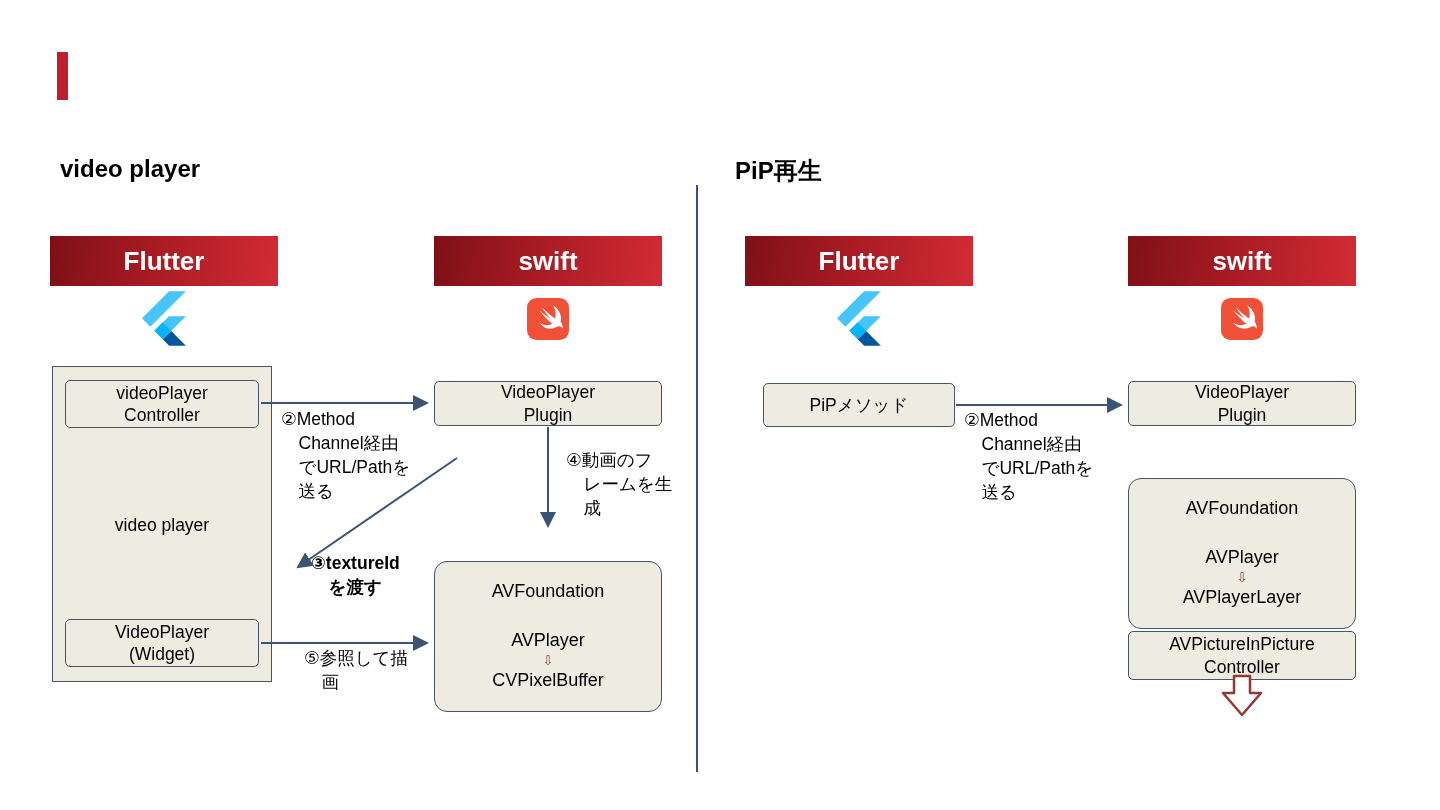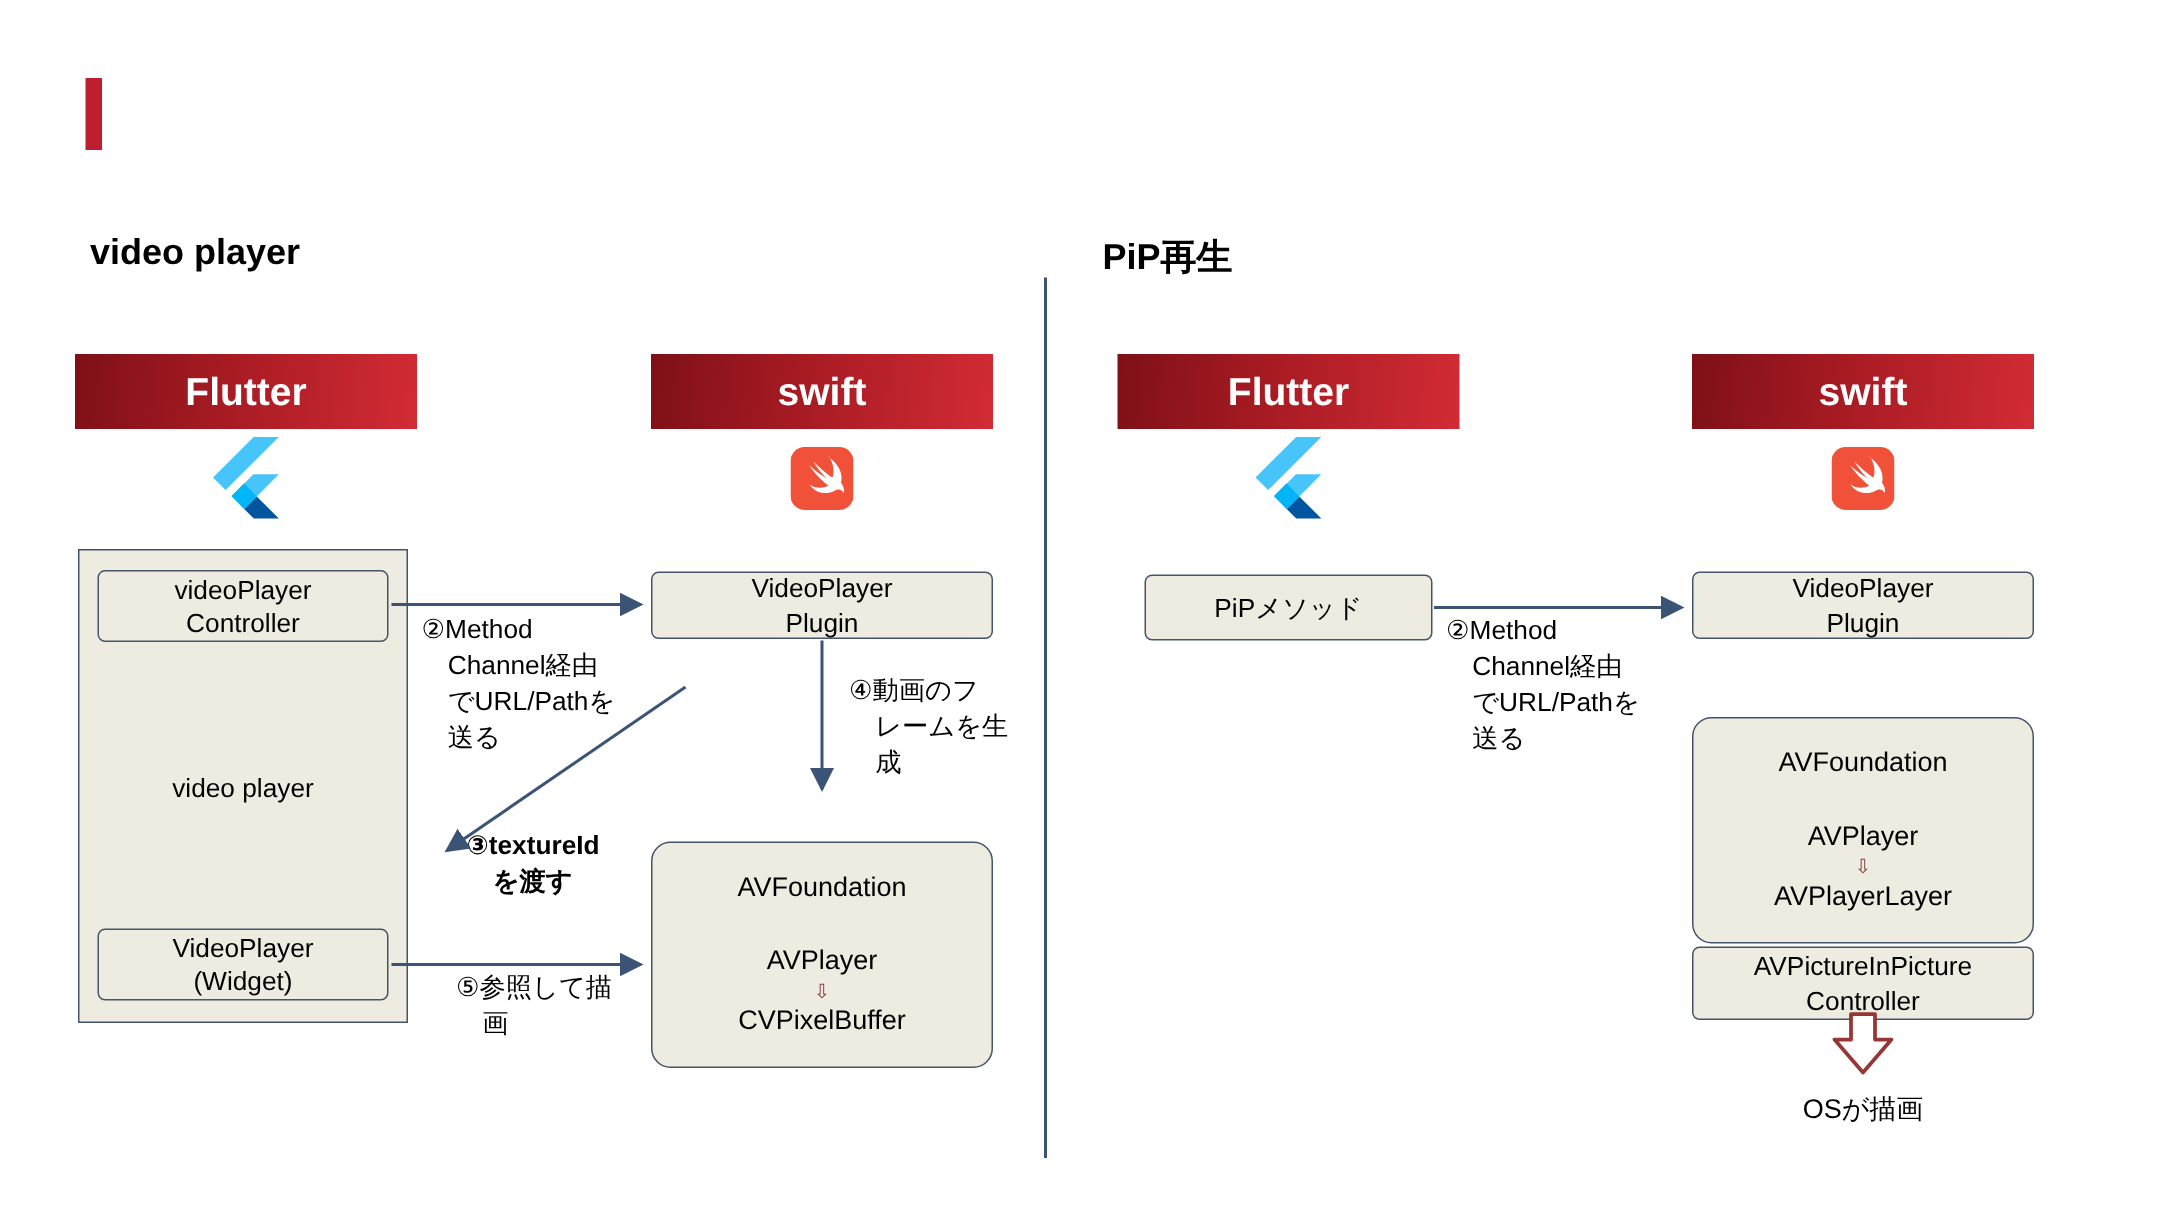--- a/index.html
+++ b/index.html
@@ -132,21 +132,20 @@
     <span class="av-line3">AVPlayerLayer</span>
   </div>
 
   <div class="box r-sm" style="left:1128px; top:620px; width:228px; height:49px;margin-top:11px;">AVPictureInPicture
 Controller</div>
 
   <div class="note" style="left:964px; top:408px;">②Method
 　Channel経由
 　でURL/Pathを
 　送る</div>
-  <div class="os-label" style="left:1128px; top:727px;">OSが描画</div>
 
   <svg class="overlay" viewBox="0 0 1440 810">
     <defs>
       <marker id="ah" markerWidth="9" markerHeight="8" refX="7" refY="4" orient="auto">
         <path d="M0,0 L8,4 L0,8 Z" fill="#3b5375"></path>
       </marker>
     </defs>
 
     <line x1="697" y1="185" x2="697" y2="772" stroke="#3b5375" stroke-width="2"></line>
 

